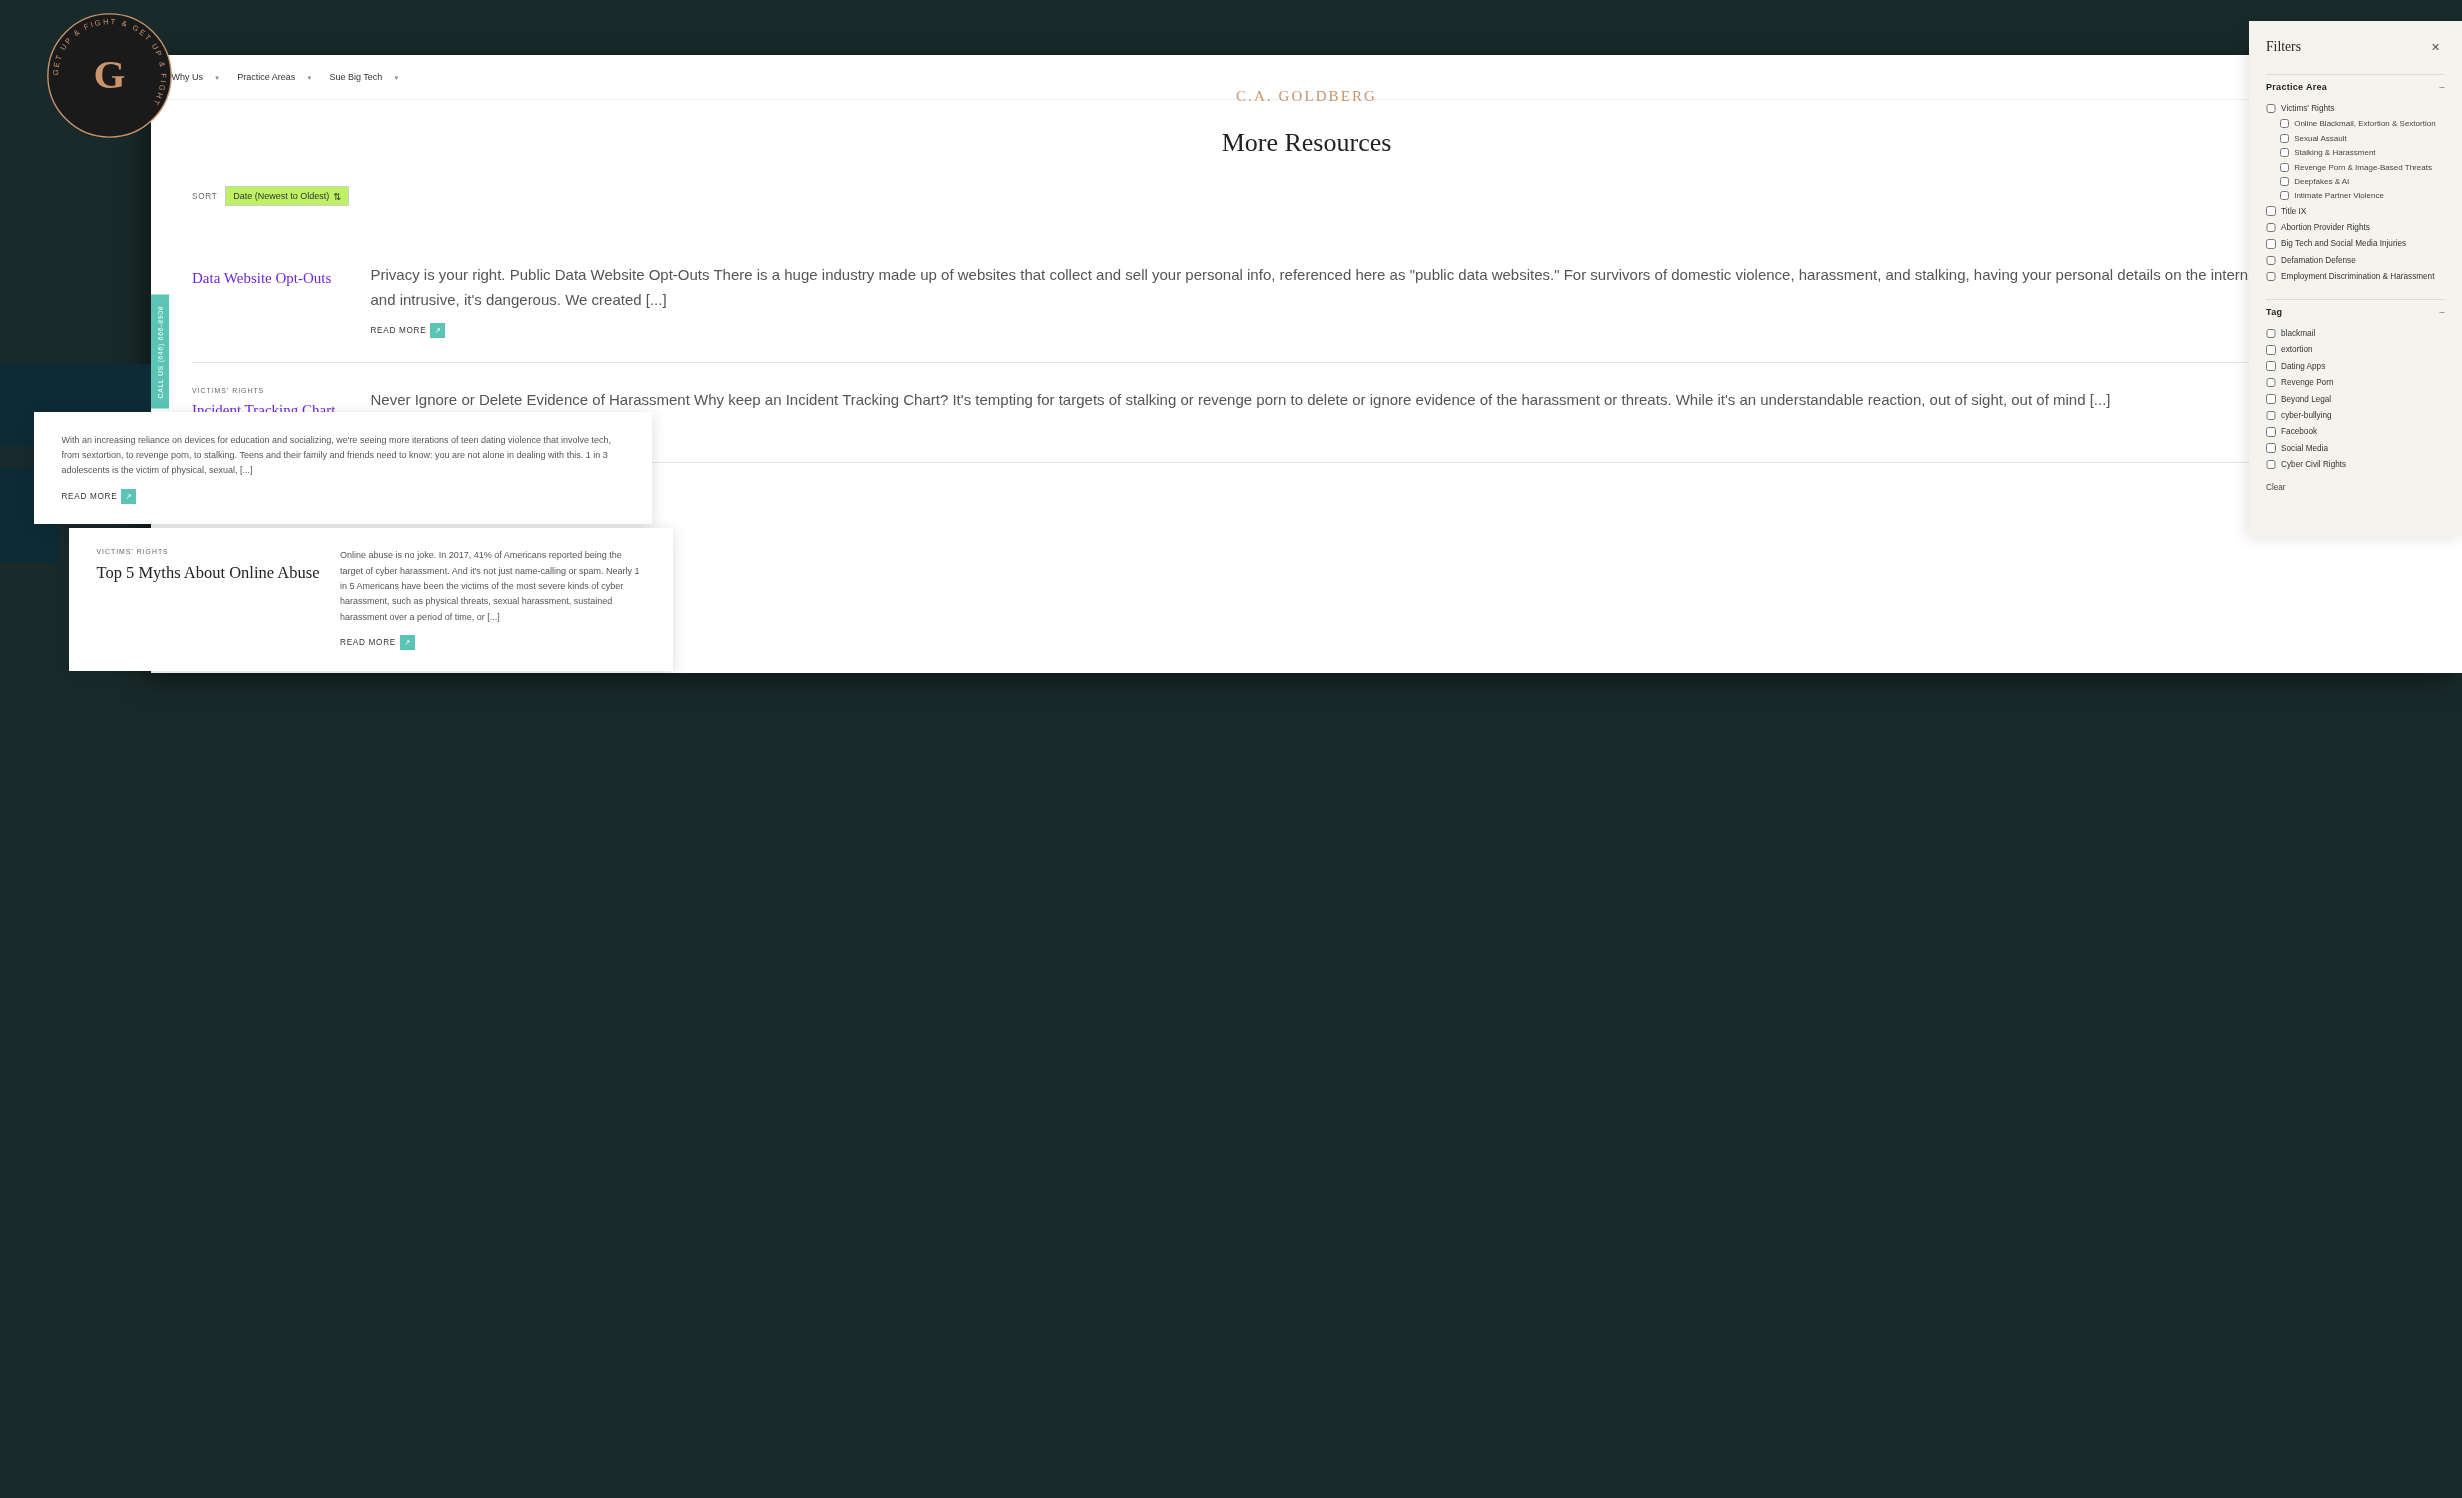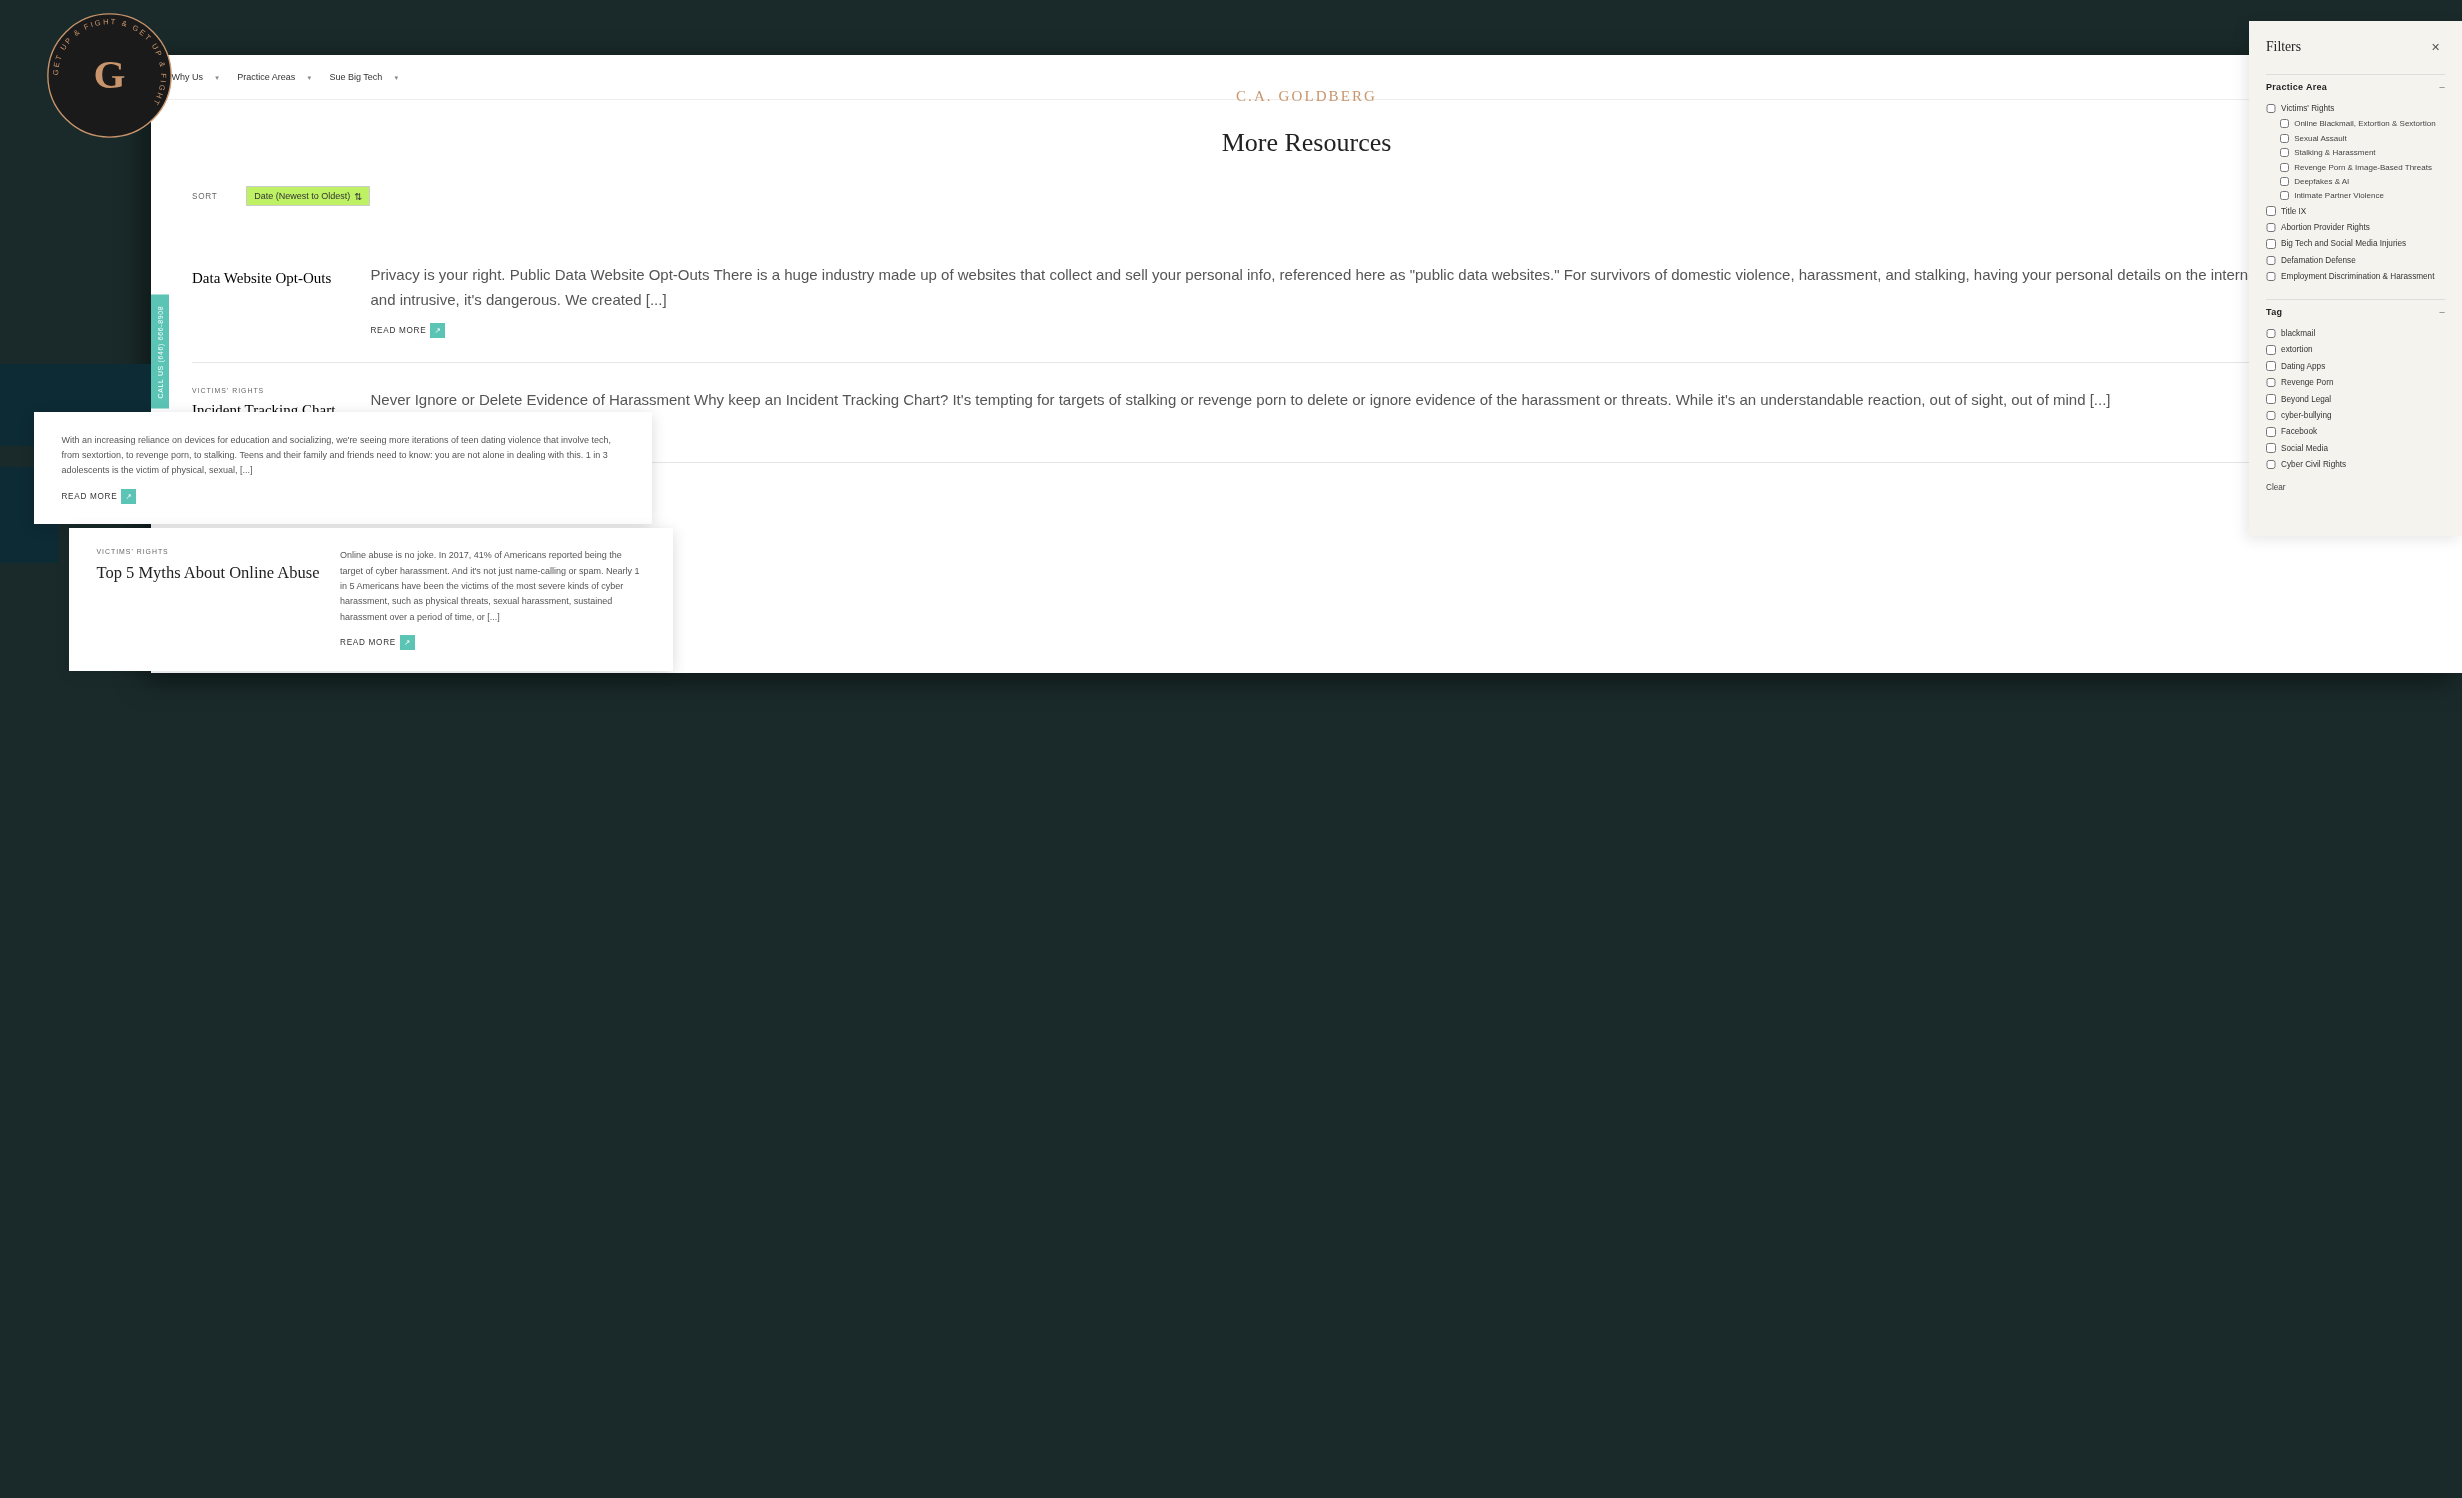--- a/index.html
+++ b/index.html
@@ -123,21 +123,21 @@
       margin-bottom: 20.6px;
       padding-bottom: 10.3px;
     }
 
     .sort-label {
       font-size: 8.2px;
       font-family: 'Arial', sans-serif;
       color: #666;
       letter-spacing: 0.7px;
       text-transform: uppercase;
-      margin-right: 22px;
+      margin-right: 1px;
     }
 
     .sort-select {
       font-size: 9px;
       color: #333;
       font-family: 'Arial', sans-serif;
       padding: 3.4px 6.9px;
       border: 0.7px solid #ccc;
       background: #bef264;
       cursor: pointer;
@@ -177,21 +177,21 @@
       font-family: 'Arial', sans-serif;
       letter-spacing: 1px;
       text-transform: uppercase;
       color: #666;
       margin-bottom: 6.9px;
     }
 
     .resource-title {
       font-size: 15px;
       font-weight: 400;
-      color: #000000;
+      color: #6d28d9;
       line-height: 1.3;
       font-family: 'Georgia', serif;
     }
 
     .resource-right {
       flex: 1;
     }
 
     .resource-excerpt {
       font-size: 15px;

